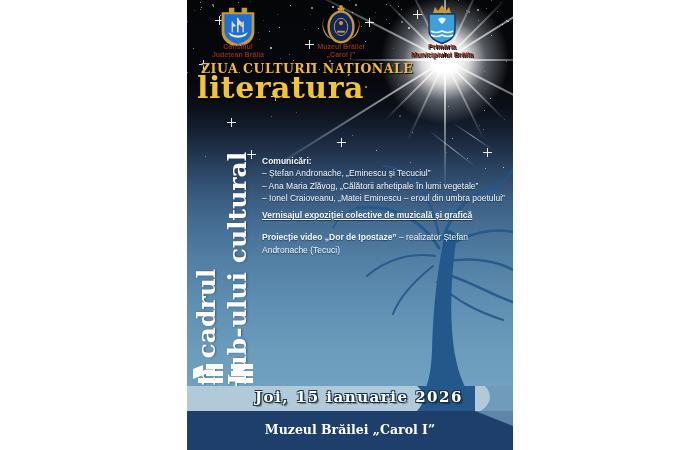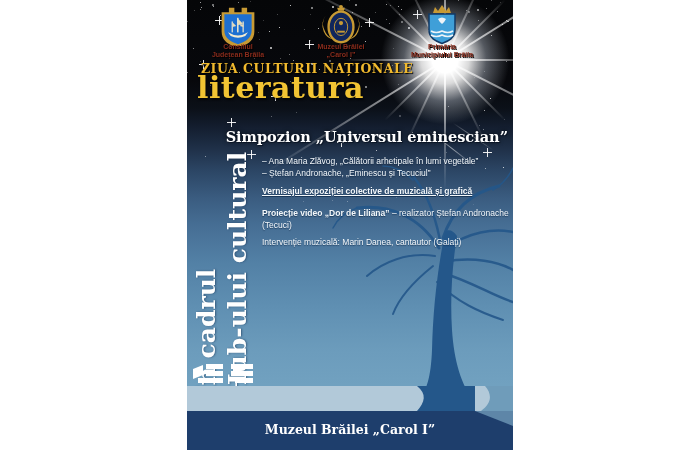--- a/index.html
+++ b/index.html
@@ -260,21 +260,20 @@
 Județean Brăila</div>
     <div class="logo-label" style="left:99px;top:43px;">Muzeul Brăilei
 „Carol I”</div>
     <div class="logo-label" style="left:200px;top:43px;">Primăria
 Municipiului Brăila</div>
 
     <div id="ziua">ZIUA CULTURII NAȚIONALE</div>
     <div id="title">
         <span id="title-sub">literatura</span>
     </div>
-    <div id="subtitle">Simpozion „Universul eminescian”</div>
 
     <svg id="tree-svg" width="326" height="450" viewBox="0 0 326 450">
       <g stroke="#24578a" fill="none" stroke-linecap="round" opacity="0.9">
         <path d="M252,248 C232,216 202,204 170,208" stroke-width="3"></path>
         <path d="M253,240 C246,206 237,190 226,176" stroke-width="2.5"></path>
         <path d="M256,238 C266,208 286,192 312,186" stroke-width="3"></path>
         <path d="M259,248 C282,232 306,228 326,232" stroke-width="2.5"></path>
         <path d="M257,262 C286,256 312,262 326,270" stroke-width="2.5"></path>
         <path d="M253,272 C286,282 306,296 326,302" stroke-width="2.5"></path>
         <path d="M250,282 C270,302 292,312 316,320" stroke-width="2"></path>
@@ -298,36 +297,38 @@
         <rect x="13" y="1" width="17" height="5" fill="#fff"></rect>
         <rect x="13" y="8" width="17" height="5" fill="#fff"></rect>
         <rect x="5" y="15" width="25" height="5" fill="#fff"></rect>
         <rect x="38" y="1" width="22" height="5" fill="#fff"></rect>
         <rect x="38" y="8" width="22" height="5" fill="#fff"></rect>
         <rect x="42" y="15" width="18" height="5" fill="#fff"></rect>
       </svg>
     </div>
 
     <div id="body-text">
+      <div class="bold">Comunicări:</div>
       <div>
+          <div class="comm-item">– Ștefan Andronache, „Eminescu și Tecuciul”</div>
           <div class="comm-item">– Ana Maria Zlăvog, „Călătorii arhetipale în lumi vegetale”</div>
-          <div class="comm-item">– Ștefan Andronache, „Eminescu și Tecuciul”</div>
+          <div class="comm-item">– Ionel Craioveanu, „Matei Eminescu – eroul din umbra poetului”</div>
         </div>
       <div class="gap"></div>
       <div class="bold underline">Vernisajul expoziției colective de muzicală și grafică</div>
       <div class="gap"></div>
       <div class="gap"></div>
-      <div><span class="bold">Proiecție video „Dor de Liliana”</span><span> – realizator Ștefan Andronache (Tecuci)</span></div>
+      <div><span class="bold">Proiecție video „Dor de Ipostaze”</span><span> – realizator Ștefan Andronache (Tecuci)</span></div>
       <div class="gap"></div>
-      <div>Intervenție muzicală: Marin Danea, cantautor (Galați)</div>
     </div>
 
     <div id="pale-band"></div>
     <div id="navy-band"></div>
     <svg id="band-shapes" width="326" height="450" viewBox="0 0 326 450">
       <path d="M230,386 L288,386 L288,411 L230,411 C238,402 240,394 230,386 Z" fill="#24578a"></path>
       <path d="M298,386 C306,395 304,404 294,411 L326,411 L326,386 Z" fill="#6f9cba"></path>
       <polygon points="288,411 326,411 326,426" fill="#5e86a8"></polygon>
     </svg>
+    <div id="date-line" class="outline-text">Joi, 15 ianuarie 2026</div>
     <div id="venue-line">Muzeul Brăilei „Carol I”</div>
 
   </div>
 </div>
 
 </body></html>

